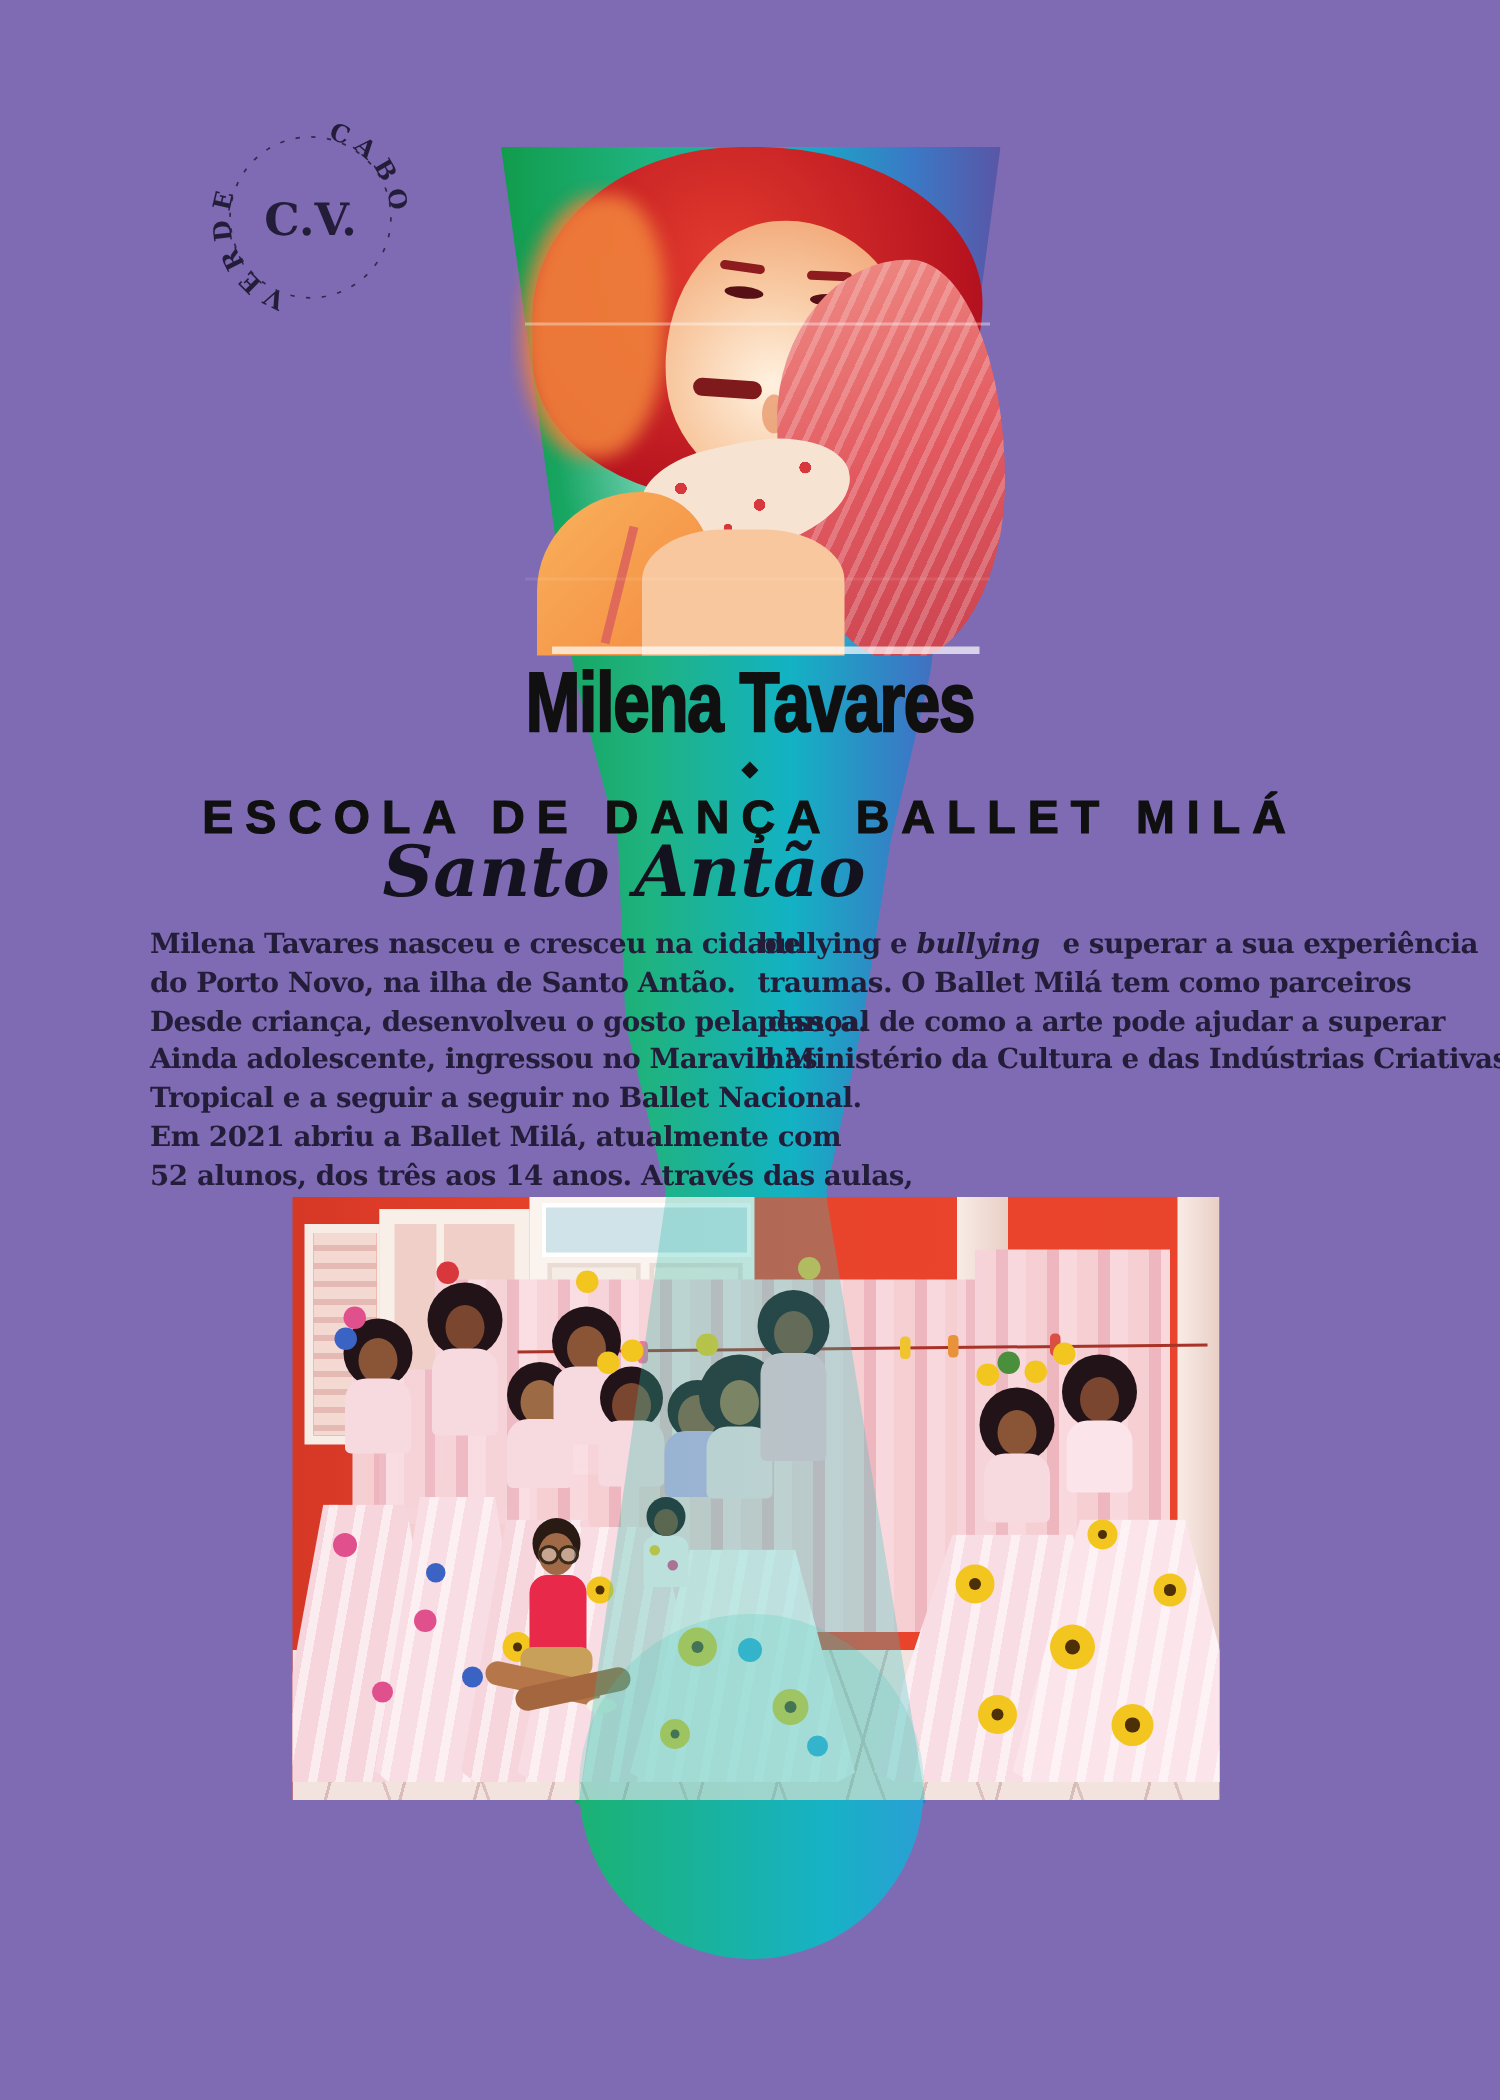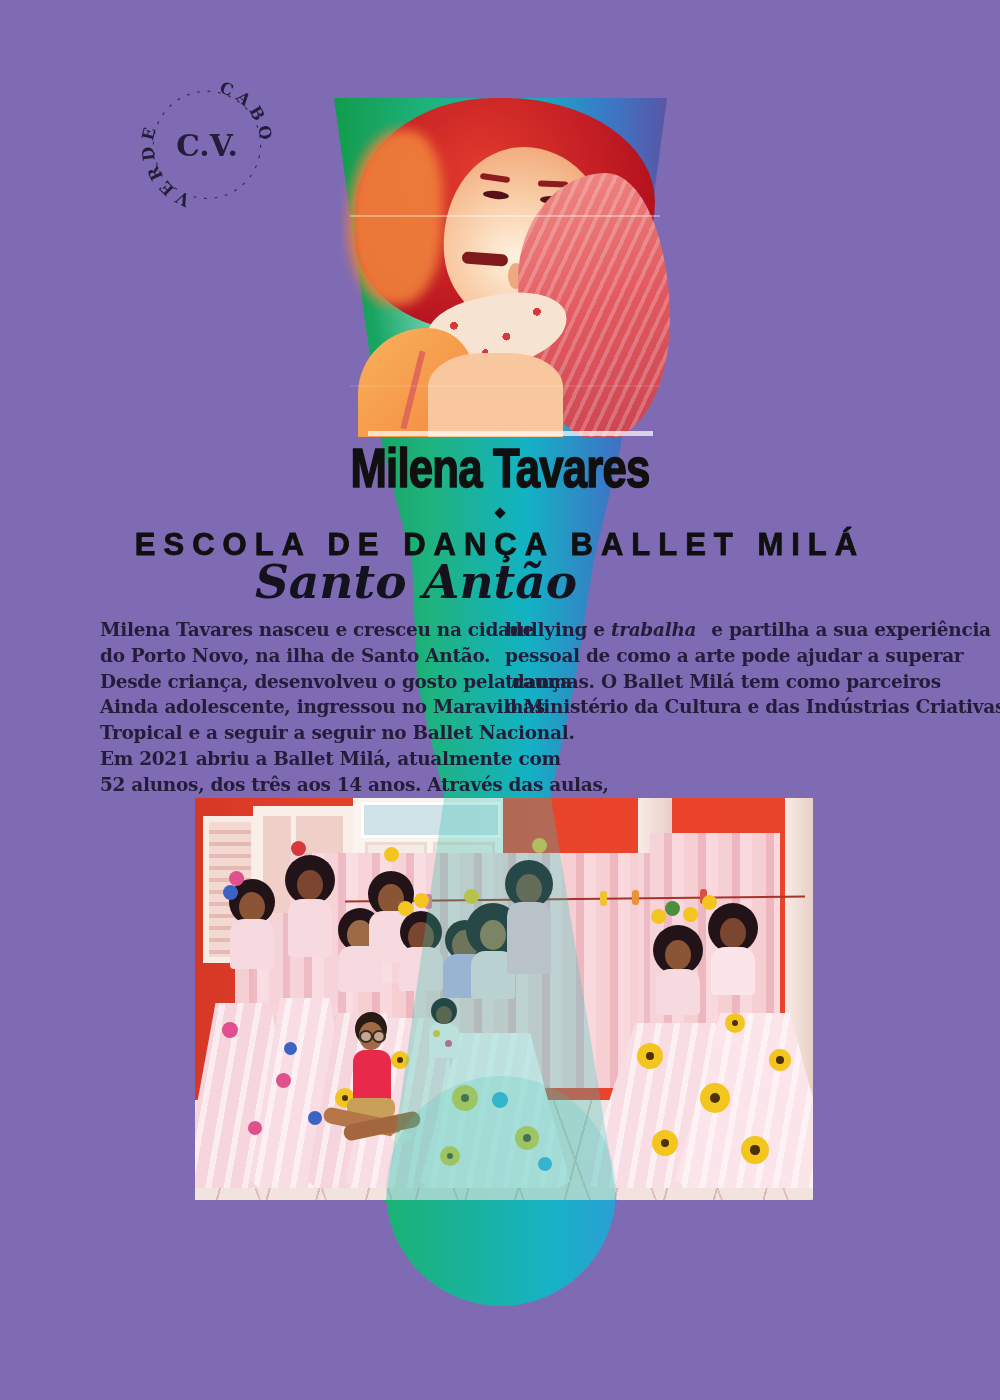--- a/index.html
+++ b/index.html
@@ -143,23 +143,23 @@
   <div class="col col-left">
     <div>Milena Tavares nasceu e cresceu na cidade</div>
     <div>do Porto Novo, na ilha de Santo Antão.</div>
     <div>Desde criança, desenvolveu o gosto pela dança.</div>
     <div>Ainda adolescente, ingressou no Maravilhas</div>
     <div>Tropical e a seguir a seguir no Ballet Nacional.</div>
     <div>Em 2021 abriu a Ballet Milá, atualmente com</div>
     <div>52 alunos, dos três aos 14 anos. Através das aulas,</div>
   </div>
   <div class="col col-right">
-    <div><span>bullying e </span><span class="ital">trabalha</span><span>  e partilha a sua experiência</span></div>
+    <div><span>bullying e </span><span class="ital">bullying</span><span>  e superar a sua experiência</span></div>
+    <div>traumas. O Ballet Milá tem como parceiros</div>
     <div>pessoal de como a arte pode ajudar a superar</div>
-    <div>traumas. O Ballet Milá tem como parceiros</div>
     <div>o Ministério da Cultura e das Indústrias Criativas</div>
   </div>
 
   <div class="photo">
     <div class="win1"></div>
     <div class="win2">
         <i></i>
       </div>
     <div class="door">
       <div class="transom"></div>

